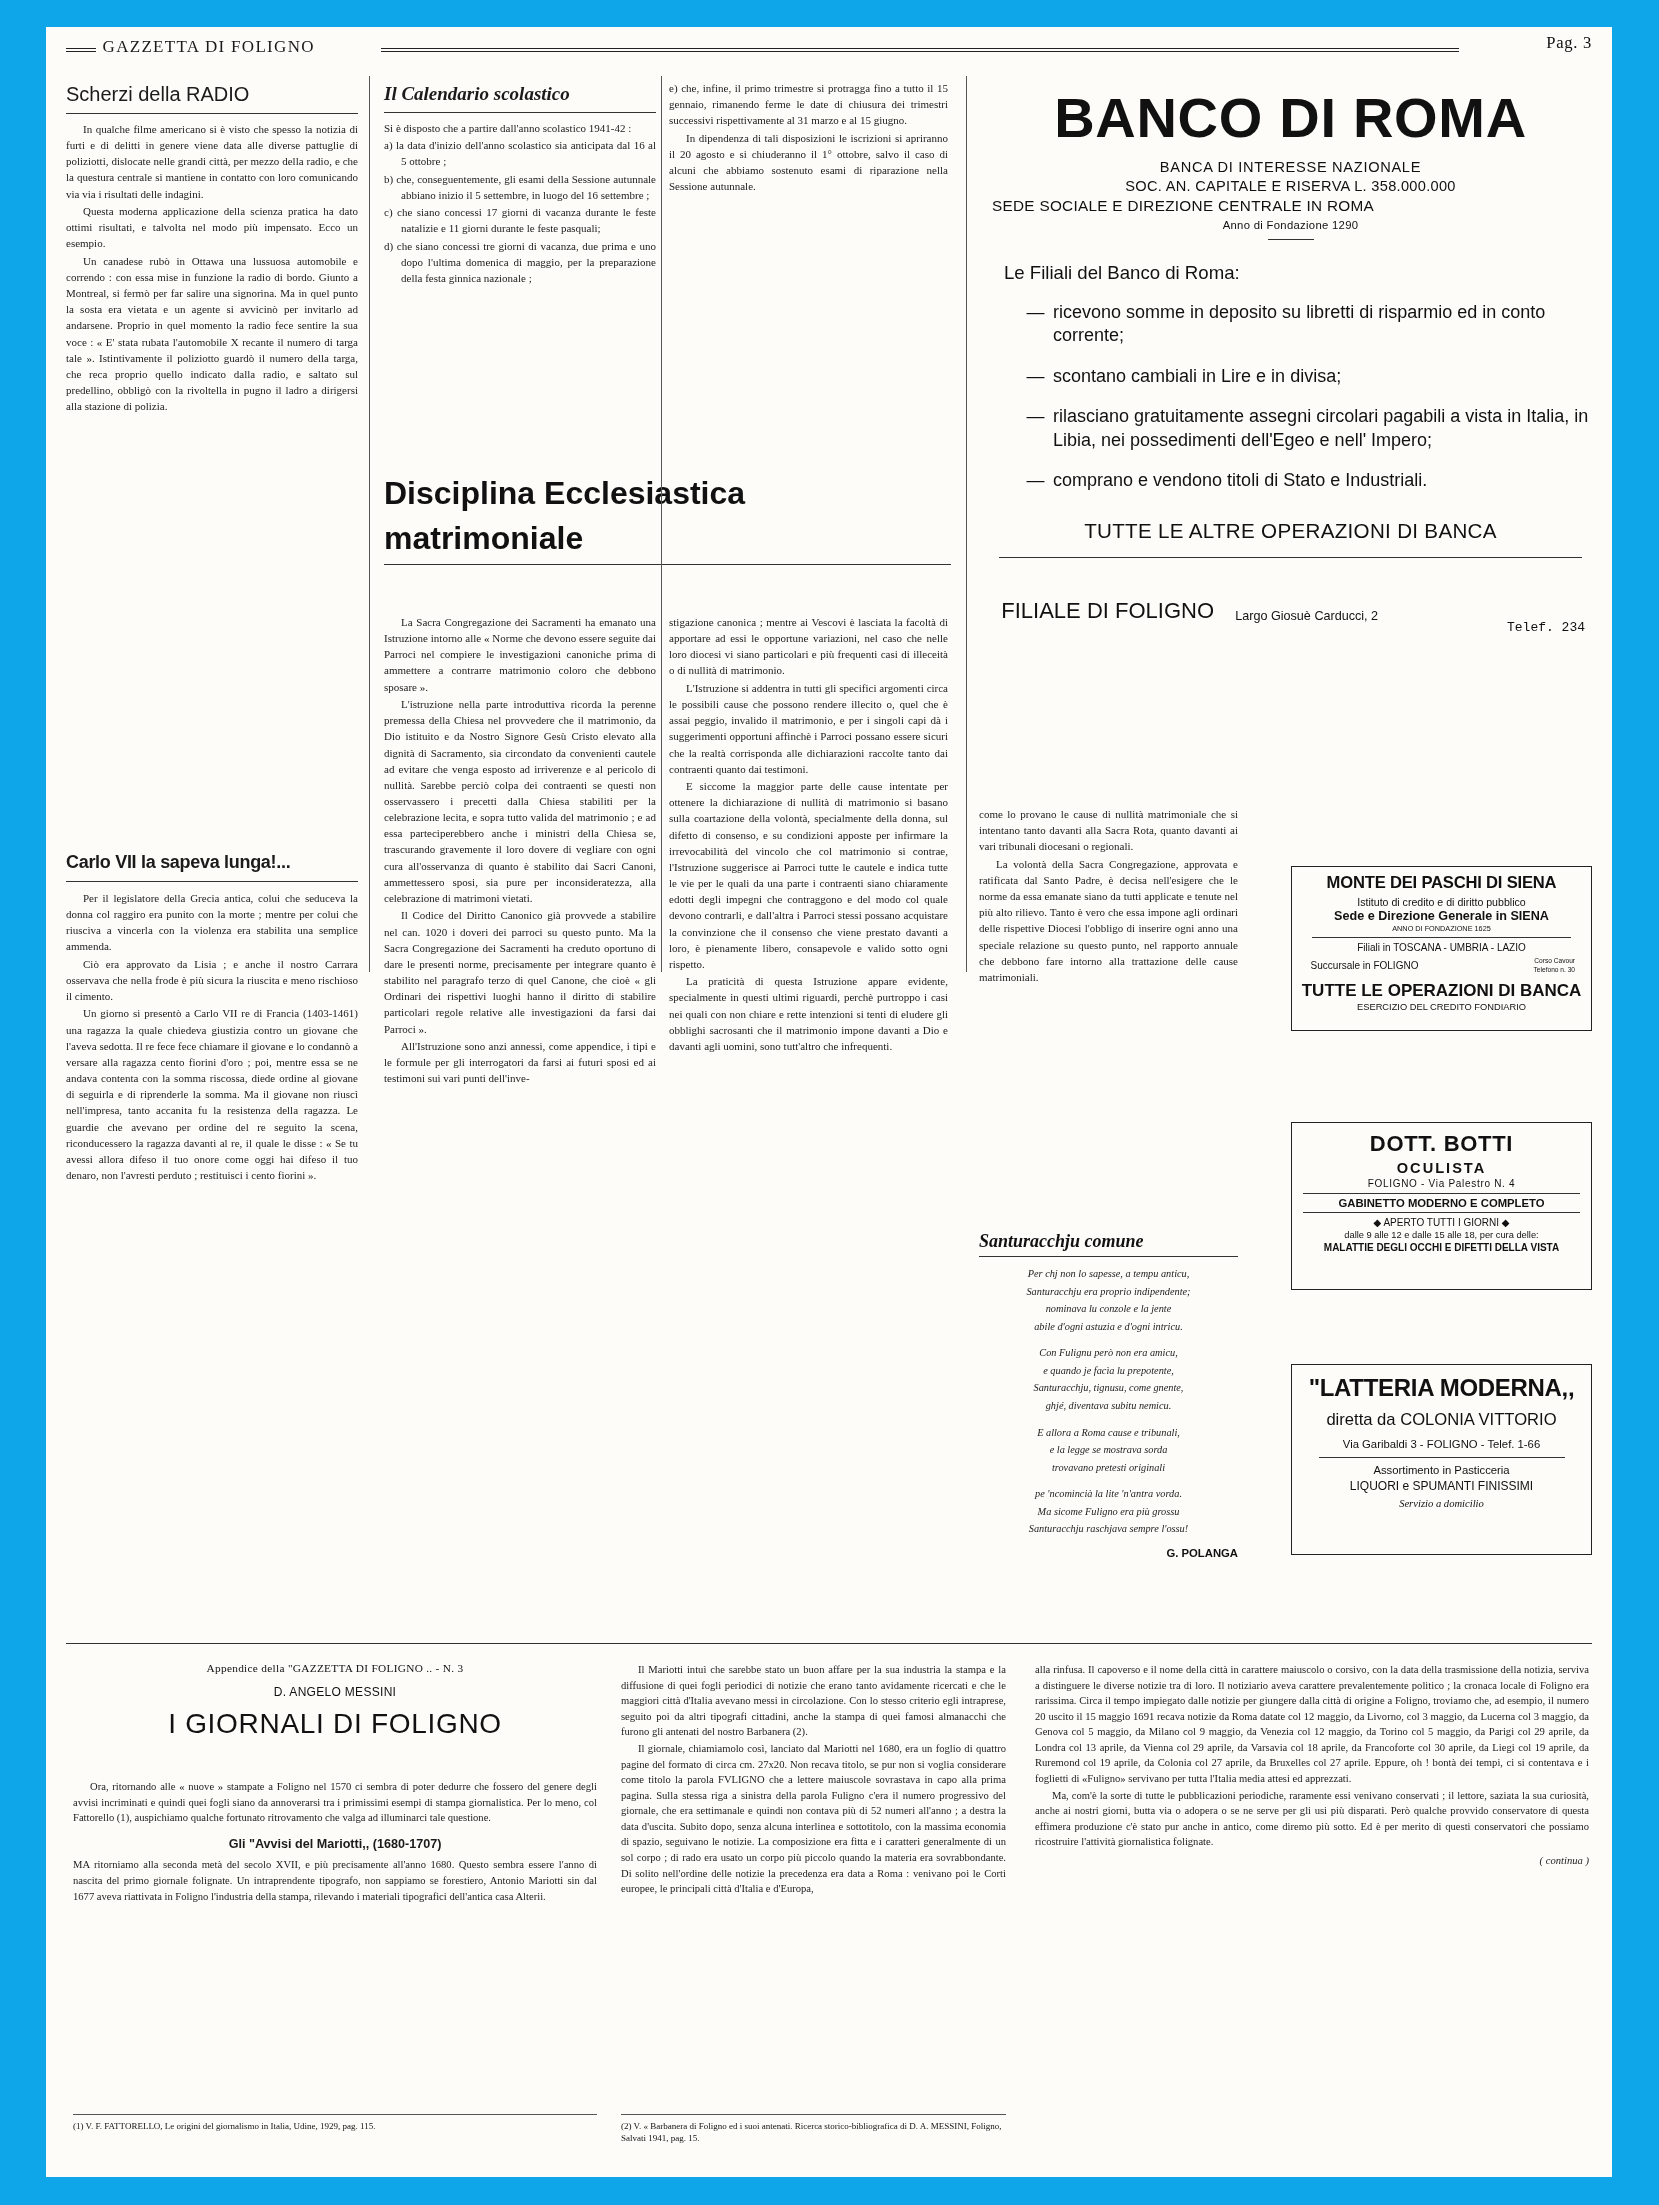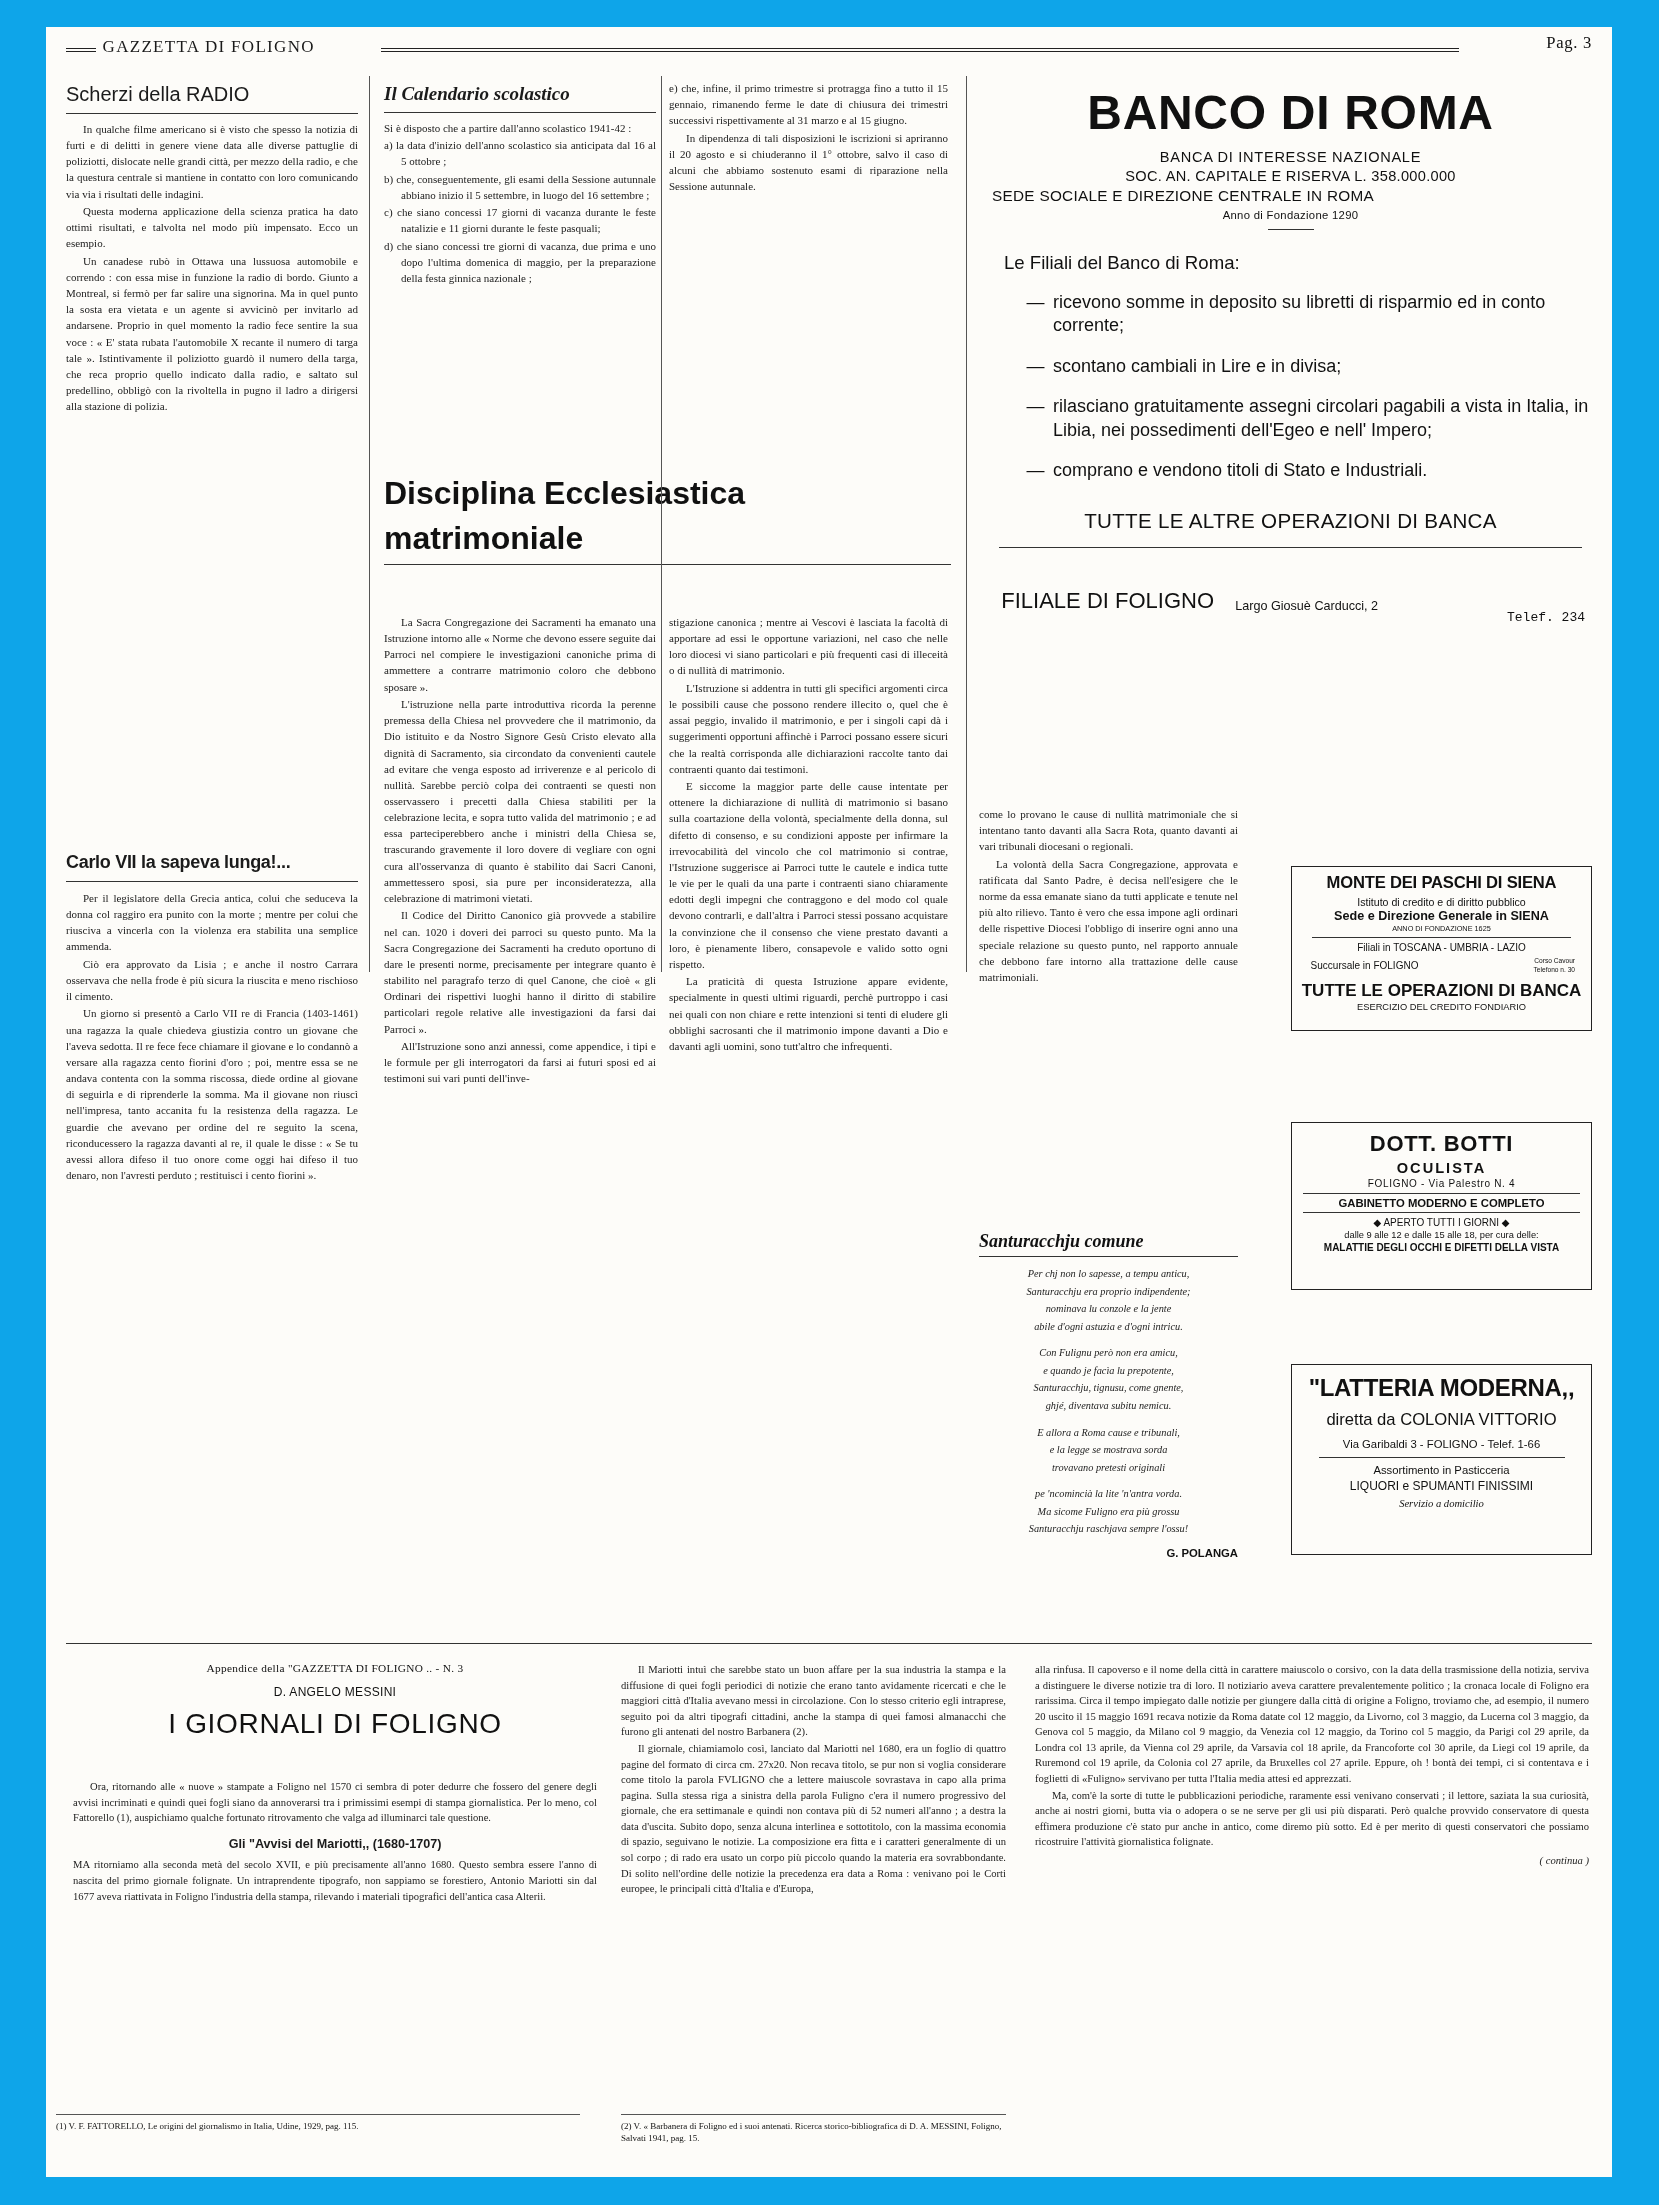--- a/index.html
+++ b/index.html
@@ -18,21 +18,21 @@
   
   .col{position:absolute;text-align:justify;font-size:11px;line-height:1.47;color:#1b1b1b;hyphens:auto;}
   .col p{margin:0 0 1.3px 0;text-indent:17px;}
   .col p.noind{text-indent:0;}
   .vrule{position:absolute;width:0;border-left:0.7px solid #555;}
 
   h2.title-a{font-size:24px;font-weight:normal;margin:0;font-family:"Liberation Sans",sans-serif;letter-spacing:0px;}
 
   
   .ad-banco{position:absolute;left:992px;top:73px;width:597px;height:717px;background:#fdfcf9;border:0;}
-  .banco-title{font-family:"Liberation Sans",sans-serif;font-weight:bold;font-size:48px;text-align:center;letter-spacing:0.7px;margin-top:12px;}
+  .banco-title{font-family:"Liberation Sans",sans-serif;font-weight:bold;font-size:56px;text-align:center;letter-spacing:0.7px;margin-top:12px;}
   .banco-sub{font-family:"Liberation Sans",sans-serif;text-align:center;font-size:14.6px;letter-spacing:0.7px;margin-top:9.3px;}
   .banco-sub2{font-family:"Liberation Sans",sans-serif;text-align:center;font-size:14.6px;letter-spacing:0.3px;margin-top:2.7px;}
   .banco-sub3{font-family:"Liberation Sans",sans-serif;text-align:left;font-size:15.3px;letter-spacing:0.3px;margin-top:2.7px;}
   .banco-anno{font-family:"Liberation Sans",sans-serif;text-align:center;font-size:11.3px;margin-top:4px;letter-spacing:0.3px;}
   .banco-sep{width:46px;height:0.7px;background:#333;margin:8px auto 0 auto;}
   .banco-lead{font-family:"Liberation Sans",sans-serif;font-size:18.6px;margin:22.6px 0 0 12px;}
   .banco-li{font-family:"Liberation Sans",sans-serif;font-size:18px;margin:17px 0 0 61px;line-height:1.3;position:relative;}
   .banco-li .dash{position:absolute;left:-26.5px;top:0;}
   .banco-big{font-family:"Liberation Sans",sans-serif;font-size:20.6px;text-align:center;margin-top:26.5px;letter-spacing:0.3px;}
   .banco-fil{font-family:"Liberation Sans",sans-serif;font-size:22px;margin-top:24px;margin-left:9.3px;display:inline-block;}
@@ -232,21 +232,21 @@
    <p>Il Mariotti intuì che sarebbe stato un buon affare per la sua industria la stampa e la diffusione di quei fogli periodici di notizie che erano tanto avidamente ricercati e che le maggiori città d'Italia avevano messi in circolazione. Con lo stesso criterio egli intraprese, seguito poi da altri tipografi cittadini, anche la stampa di quei famosi almanacchi che furono gli antenati del nostro Barbanera (2).</p>
    <p>Il giornale, chiamiamolo così, lanciato dal Mariotti nel 1680, era un foglio di quattro pagine del formato di circa cm. 27x20. Non recava titolo, se pur non si voglia considerare come titolo la parola FVLIGNO che a lettere maiuscole sovrastava in capo alla prima pagina. Sulla stessa riga a sinistra della parola Fuligno c'era il numero progressivo del giornale, che era settimanale e quindi non contava più di 52 numeri all'anno ; a destra la data d'uscita. Subito dopo, senza alcuna interlinea e sottotitolo, con la massima economia di spazio, seguivano le notizie. La composizione era fitta e i caratteri generalmente di un sol corpo ; di rado era usato un corpo più piccolo quando la materia era sovrabbondante. Di solito nell'ordine delle notizie la precedenza era data a Roma : venivano poi le Corti europee, le principali città d'Italia e d'Europa,</p>
  </div>
 
  <div class="col" style="left:1035px;top:1662px;width:554px;font-size:10.6px;">
    <p class="noind">alla rinfusa. Il capoverso e il nome della città in carattere maiuscolo o corsivo, con la data della trasmissione della notizia, serviva a distinguere le diverse notizie tra di loro. Il notiziario aveva carattere prevalentemente politico ; la cronaca locale di Foligno era rarissima. Circa il tempo impiegato dalle notizie per giungere dalla città di origine a Foligno, troviamo che, ad esempio, il numero 20 uscito il 15 maggio 1691 recava notizie da Roma datate col 12 maggio, da Livorno, col 3 maggio, da Lucerna col 3 maggio, da Genova col 5 maggio, da Milano col 9 maggio, da Venezia col 12 maggio, da Torino col 5 maggio, da Parigi col 29 aprile, da Londra col 13 aprile, da Vienna col 29 aprile, da Varsavia col 18 aprile, da Francoforte col 30 aprile, da Liegi col 19 aprile, da Ruremond col 19 aprile, da Colonia col 27 aprile, da Bruxelles col 27 aprile. Eppure, oh ! bontà dei tempi, ci si contentava e i foglietti di «Fuligno» servivano per tutta l'Italia media attesi ed apprezzati.</p>
    <p>Ma, com'è la sorte di tutte le pubblicazioni periodiche, raramente essi venivano conservati ; il lettore, saziata la sua curiosità, anche ai nostri giorni, butta via o adopera o se ne serve per gli usi più disparati. Però qualche provvido conservatore di questa effimera produzione c'è stato pur anche in antico, come diremo più sotto. Ed è per merito di questi conservatori che possiamo ricostruire l'attività giornalistica folignate.</p>
    <div style="text-align:right;font-style:italic;font-size:10.6px;margin-top:2.7px;">( continua )</div>
  </div>
 
- <div style="position:absolute;left:56px;top:2114px;width:524px;border-top:0.7px solid #555;padding-top:5.3px;">
+ <div style="position:absolute;left:73px;top:2114px;width:524px;border-top:0.7px solid #555;padding-top:5.3px;">
    <div class="fn">(1) V. F. FATTORELLO, Le origini del giornalismo in Italia, Udine, 1929, pag. 115.</div>
  </div>
  <div style="position:absolute;left:621px;top:2114px;width:385px;border-top:0.7px solid #555;padding-top:5.3px;">
    <div class="fn">(2) V. « Barbanera di Foligno ed i suoi antenati. Ricerca storico-bibliografica di D. A. MESSINI, Foligno, Salvati 1941, pag. 15.</div>
  </div>
 
 </div>
 
 
 </body></html>

